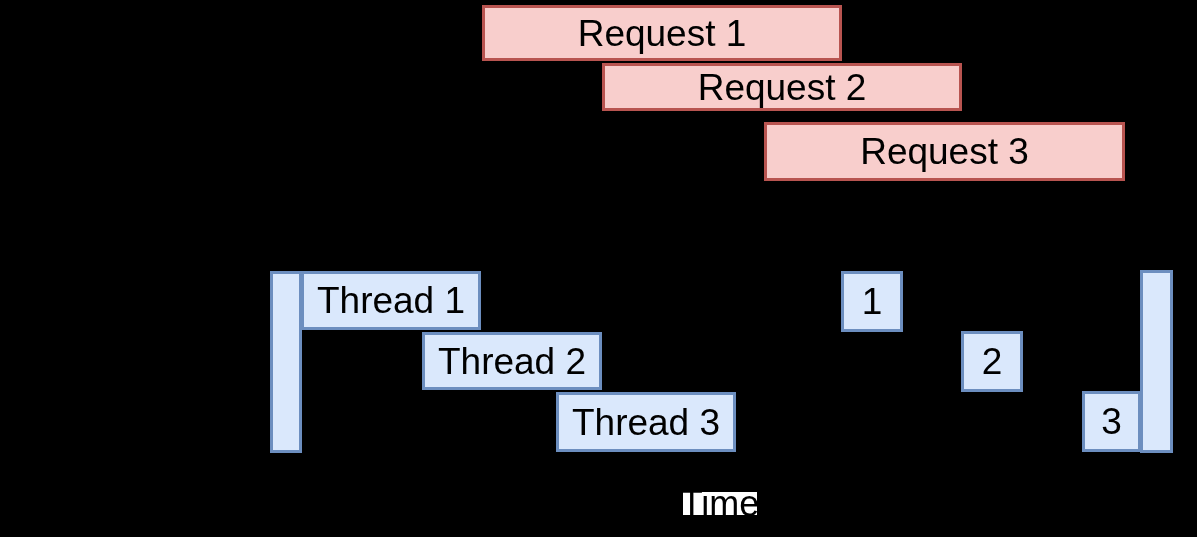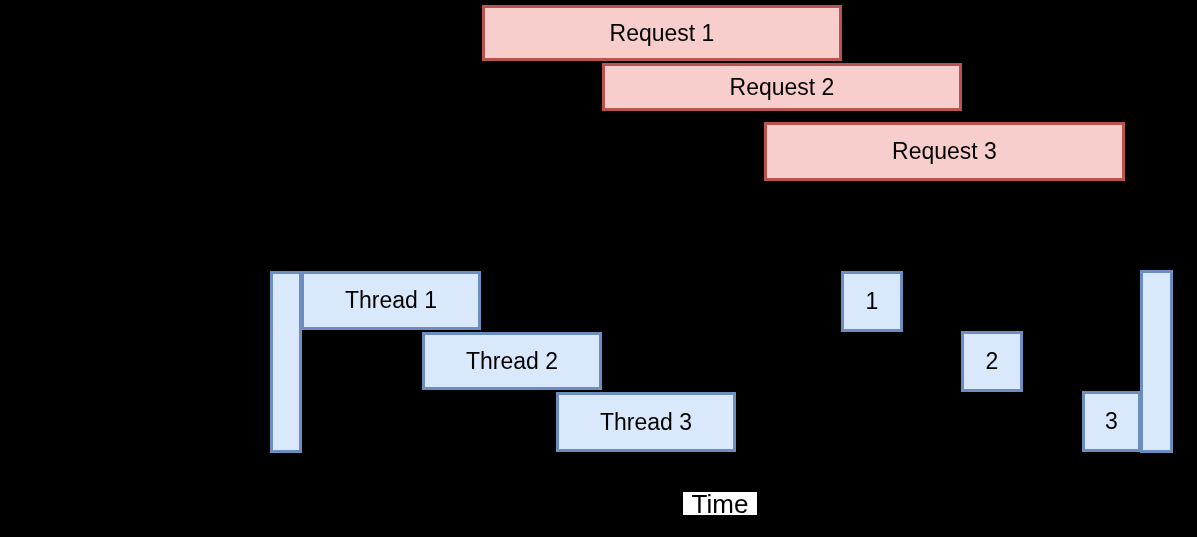--- a/index.html
+++ b/index.html
@@ -15,21 +15,21 @@
     overflow: hidden;
     font-family: "Liberation Sans", sans-serif;
     color: #000000;
   }
   .box {
     position: absolute;
     box-sizing: border-box;
     display: flex;
     align-items: center;
     justify-content: center;
-    font-size: 23px;
+    font-size: 37px;
     line-height: 1;
     white-space: nowrap;
   }
   .request {
     background: #f8cecc;
     border: 3px solid #b85450;
   }
   .thread, .slot, .bar {
     background: #dae8fc;
     border: 3px solid #6c8ebf;
@@ -55,21 +55,21 @@
     position: absolute;
     left: 683px;
     top: 492px;
     width: 74px;
     height: 23px;
     background: #ffffff;
     color: #000000;
     display: flex;
     align-items: center;
     justify-content: center;
-    font-size: 26px;
+    font-size: 36px;
     line-height: 1;
   }
 </style>
 </head>
 <body>
 
 <div id="canvas">
 
   <div class="box request" id="request-1">Request 1</div>
   <div class="box request" id="request-2">Request 2</div>

